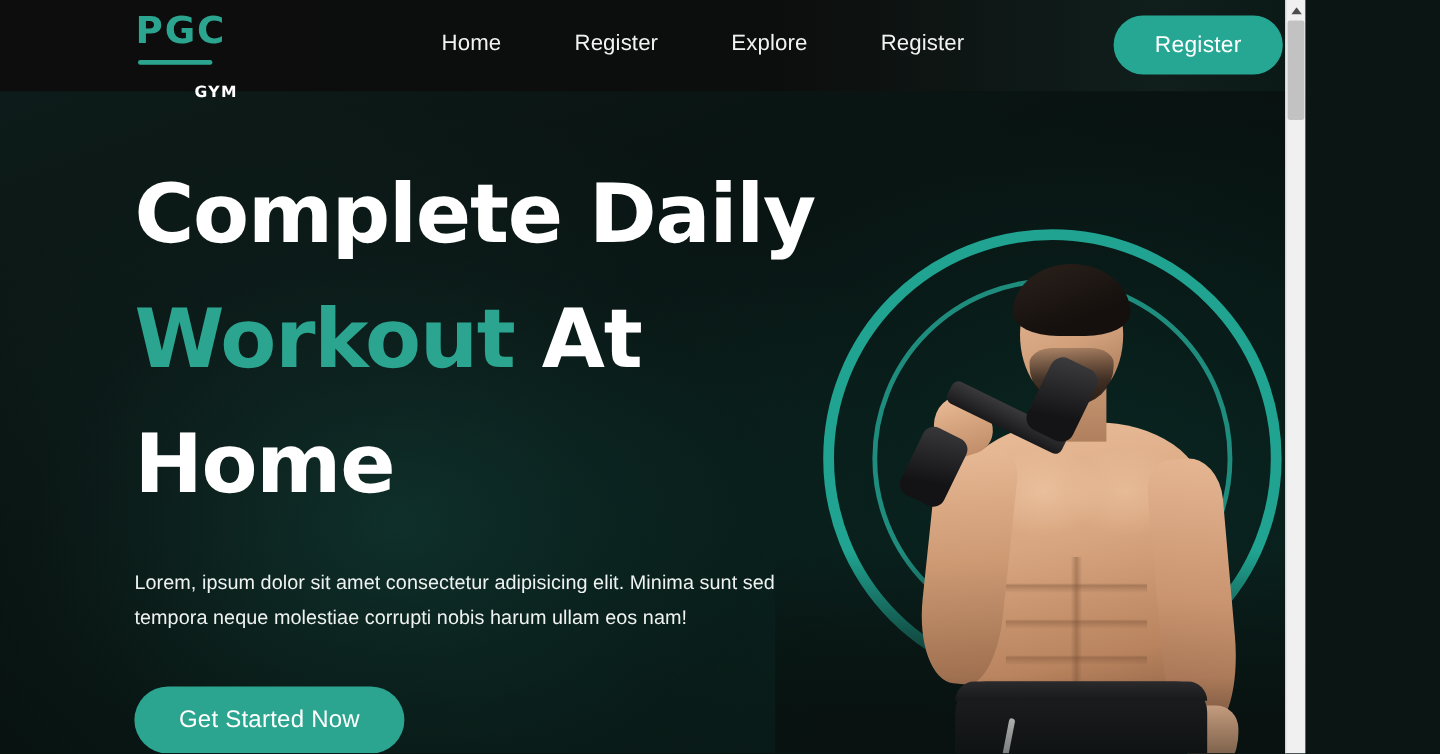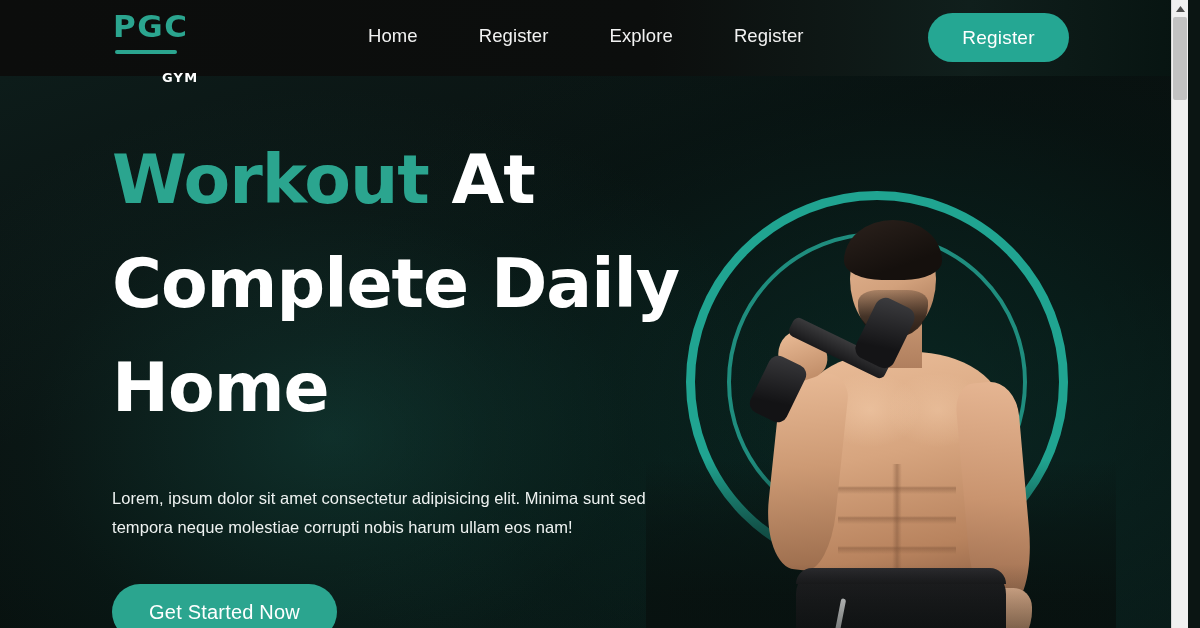--- a/index.html
+++ b/index.html
@@ -7,21 +7,21 @@
 
   html, body {
     width:1200px; height:628px;
     overflow:hidden;
     background:#0b1513;
     font-family:"Liberation Sans", sans-serif;
   }
 
   .screen {
     position:relative;
-    width:1188px; height:628px;
+    width:1088px; height:628px;
     overflow:hidden;
   }
 
   
   .viewport {
     position:absolute;
     left:0; top:0;
     width:1183px; height:628px;
     overflow:hidden;
     background:#071411;
@@ -280,21 +280,21 @@
     font-size:68px;
     line-height:104px;
     font-weight:700;
     color:#ffffff;
     letter-spacing:-1px;
     white-space:nowrap;
   }
   .headline .accent { color:#2ba58f; }
 
   .subtext {
-    margin-top:44px;
+    margin-top:32px;
     width:575px;
     font-size:16.5px;
     line-height:29px;
     color:#eef2f1;
     letter-spacing:.05px;
   }
 
   .btn-cta {
     margin-top:42px;
     width:225px; height:56px;
@@ -386,22 +386,22 @@
         <div class="ath ath-dumbbell-w2"></div>
         <div class="ath ath-hand-l"></div>
         <div class="ath ath-shorts"></div>
         <div class="ath ath-waistband"></div>
         <div class="ath ath-zip"></div>
         <div class="ath ath-fade"></div>
       </div>
 
       <div class="hero-copy">
         <h1 class="headline">
+          <div>Complete Daily</div>
           <div><span class="accent">Workout</span><span> At</span></div>
-          <div>Complete Daily</div>
           <div>Home</div>
         </h1>
 
         <p class="subtext">Lorem, ipsum dolor sit amet consectetur adipisicing elit. Minima sunt sed tempora neque molestiae corrupti nobis harum ullam eos nam!</p>
 
         <button class="btn-cta">Get Started Now</button>
       </div>
 
     </section>
   </div>

